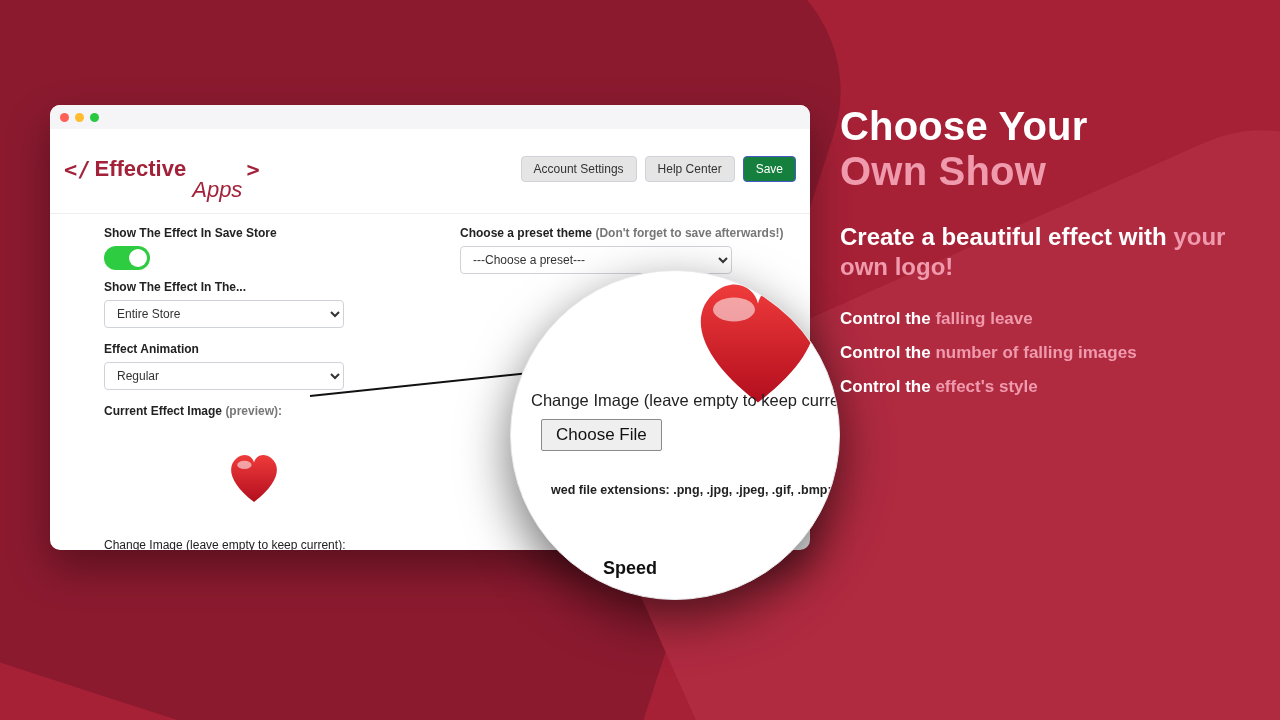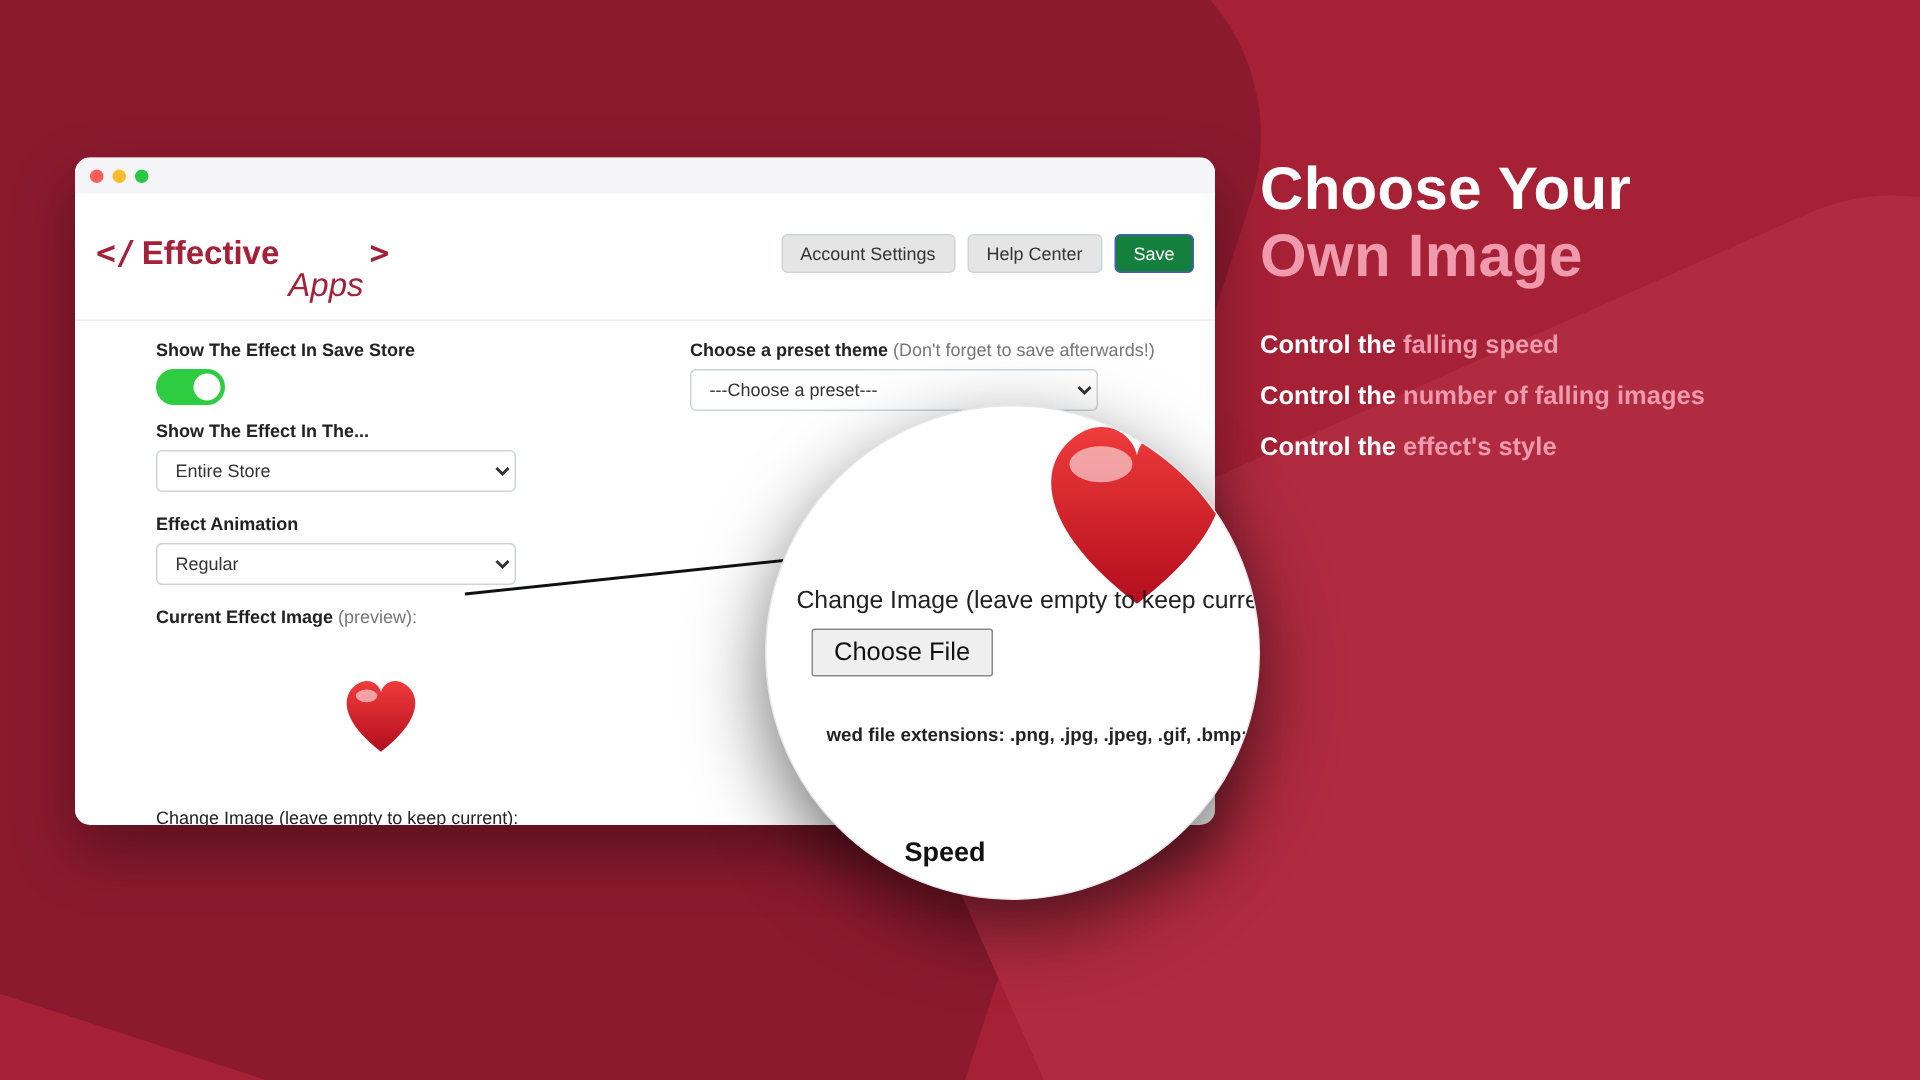--- a/index.html
+++ b/index.html
@@ -21,21 +21,21 @@
   .logo .apps { color: #a32139; font-style: italic; font-weight: 400; margin-left: 2px; margin-top: 42px; }
 
   .appbar-actions { display: flex; gap: 8px; }
   .btn { border: 1px solid #cfd3d9; background: #e5e5e5; color: #333; padding: 5px 12px; font-size: 12px; border-radius: 4px; cursor: pointer; }
   .btn.primary { background: #15803d; border-color: #4a58c7; color: #fff; }
 
   .body { display: flex; gap: 20px; padding: 8px 14px 14px 14px; height: calc(100% - 24px - 50px); }
   .col { flex: 1; min-width: 0; }
   .col.left { padding-left: 40px; }
   .label { font-size: 12px; font-weight: 700; color: #222; margin: 4px 0 6px; }
-  .label .hint { font-weight: 400; color: #777; margin-top: 43px; }
+  .label .hint { font-weight: 700; color: #777; margin-top: 43px; }
   .toggle { width: 46px; height: 24px; background: #2ecc40; border-radius: 24px; position: relative; margin-bottom: 10px; cursor: pointer; }
   .toggle::after { content:""; position:absolute; right:3px; top:3px; width:18px; height:18px; background:#fff; border-radius:50%; }
   .select { width: 240px; height: 28px; border: 1px solid #cfd3d9; border-radius: 4px; padding: 0 8px; font-size: 12px; background: #fff; color: #333; }
   .select.wide { width: 300px; }
   .preview-box { width: 300px; height: 110px; display:flex; align-items:center; justify-content:center; }
   .heart-sm svg { width: 60px; height: 55px; }
   .change-image-row { display:flex; align-items:center; gap:8px; margin-top:4px; }
   .choose-file { border: 1px solid #9a9a9a; background: #efefef; color:#111; padding: 3px 10px; font-size: 12px; border-radius: 2px; cursor:pointer; }
 
   
@@ -164,21 +164,24 @@
       <div class="mag-line1">Change Image (leave empty to keep current</div>
       <button class="mag-choose">Choose File</button>
       <div class="mag-line2">wed file extensions: .png, .jpg, .jpeg, .gif, .bmp;</div>
       <div class="mag-speed">Speed</div>
     </div>
   </div>
 
   <div class="marketing">
     <h1>
       <span>Choose Your</span>
-      <span class="accent">Own Image</span>
+      <span class="accent">Own Show</span>
     </h1>
+    <p class="lead">
+      <span>Create a beautiful effect with </span><span class="accent">your own logo!</span>
+    </p>
     <div class="bullets">
-      <div><span>Control the </span><span class="accent">falling speed</span></div>
+      <div><span>Control the </span><span class="accent">falling leave</span></div>
       <div><span>Control the </span><span class="accent">number of falling images</span></div>
       <div><span>Control the </span><span class="accent">effect's style</span></div>
     </div>
   </div>
 </div>
 
 </body></html>

